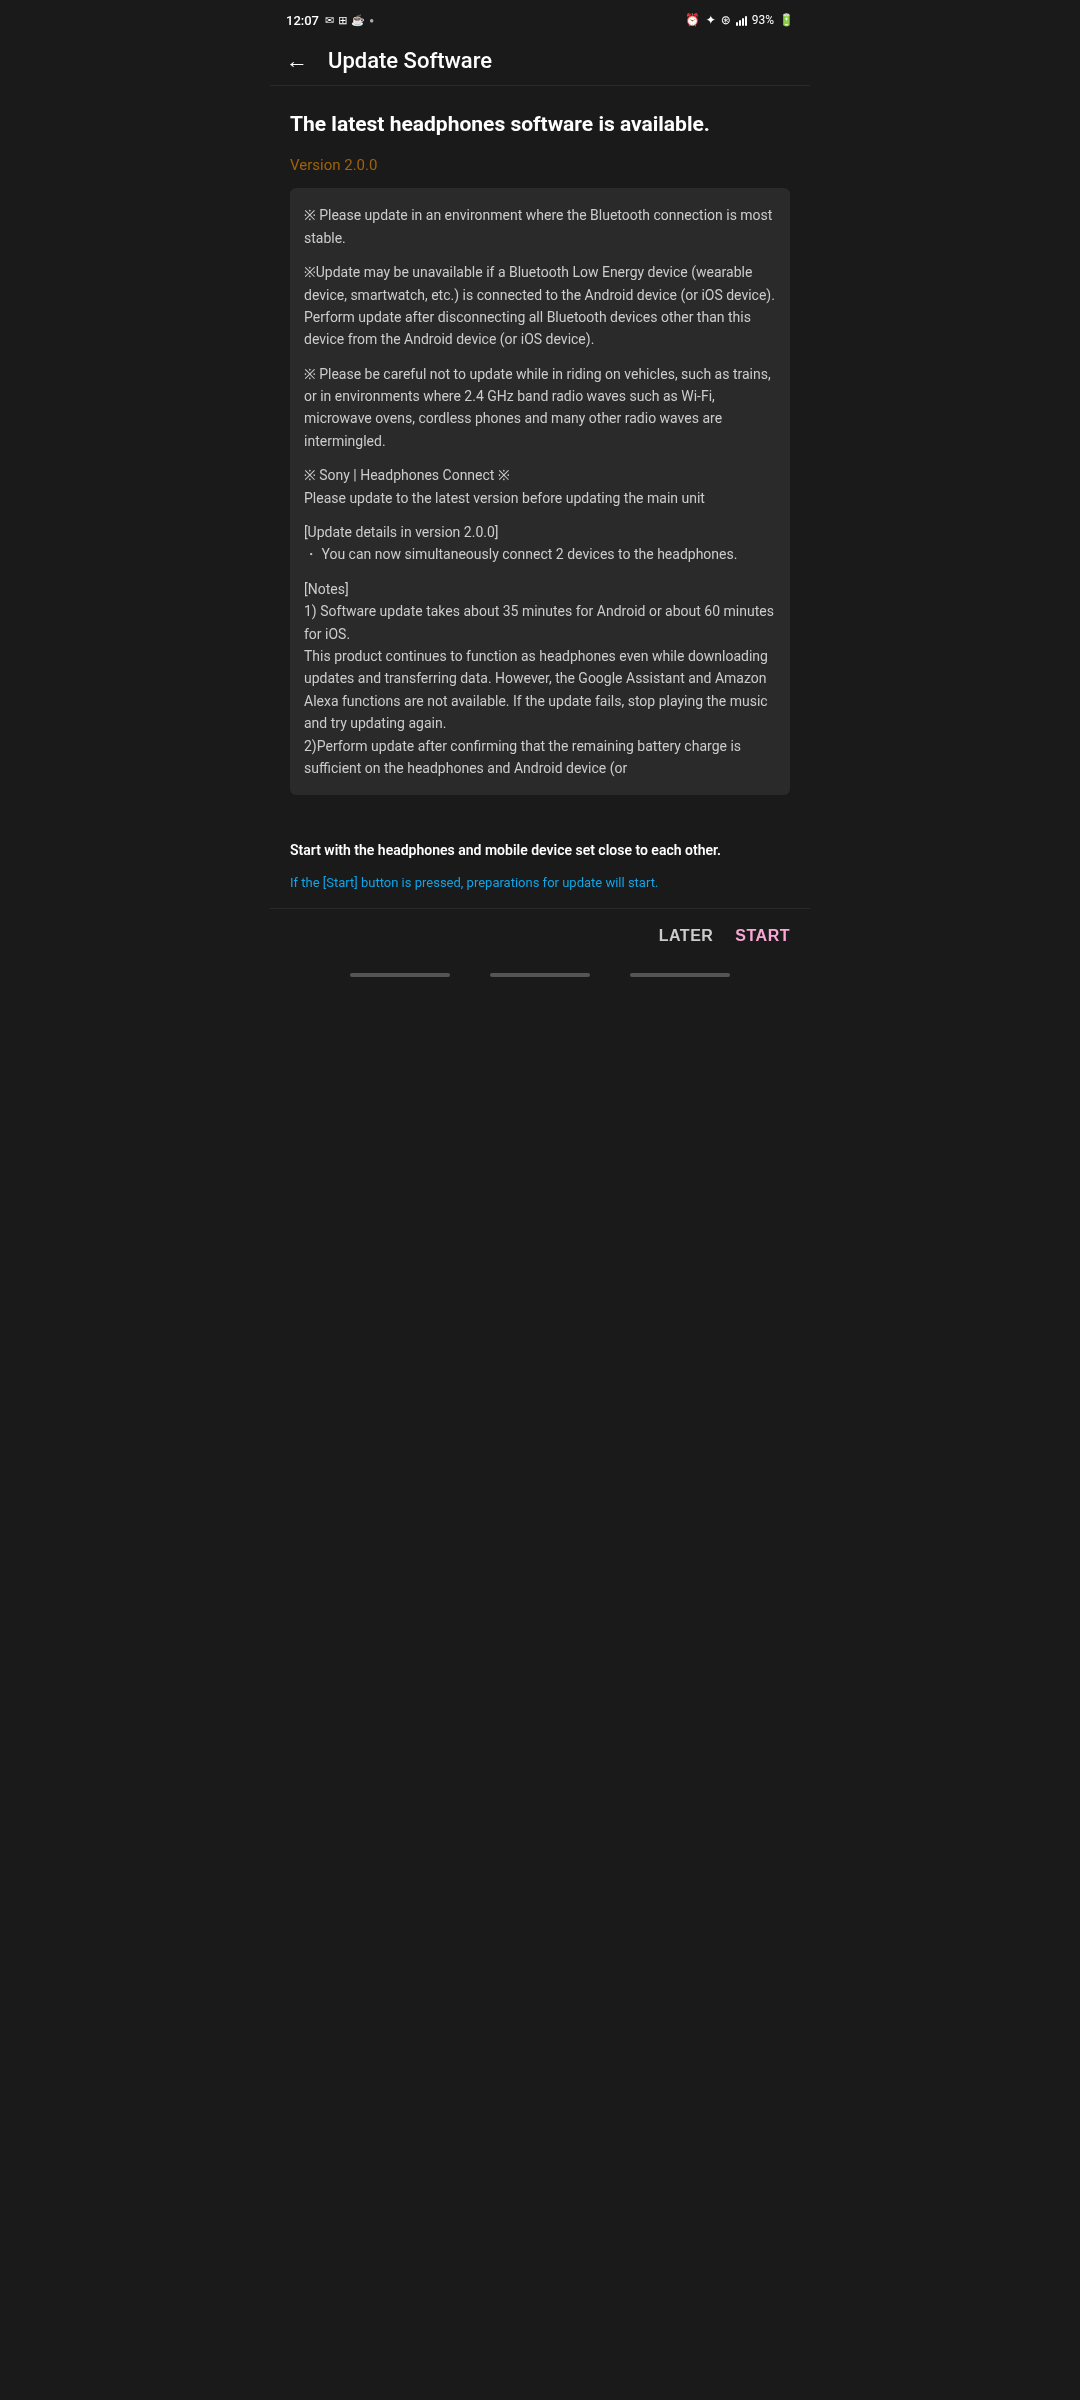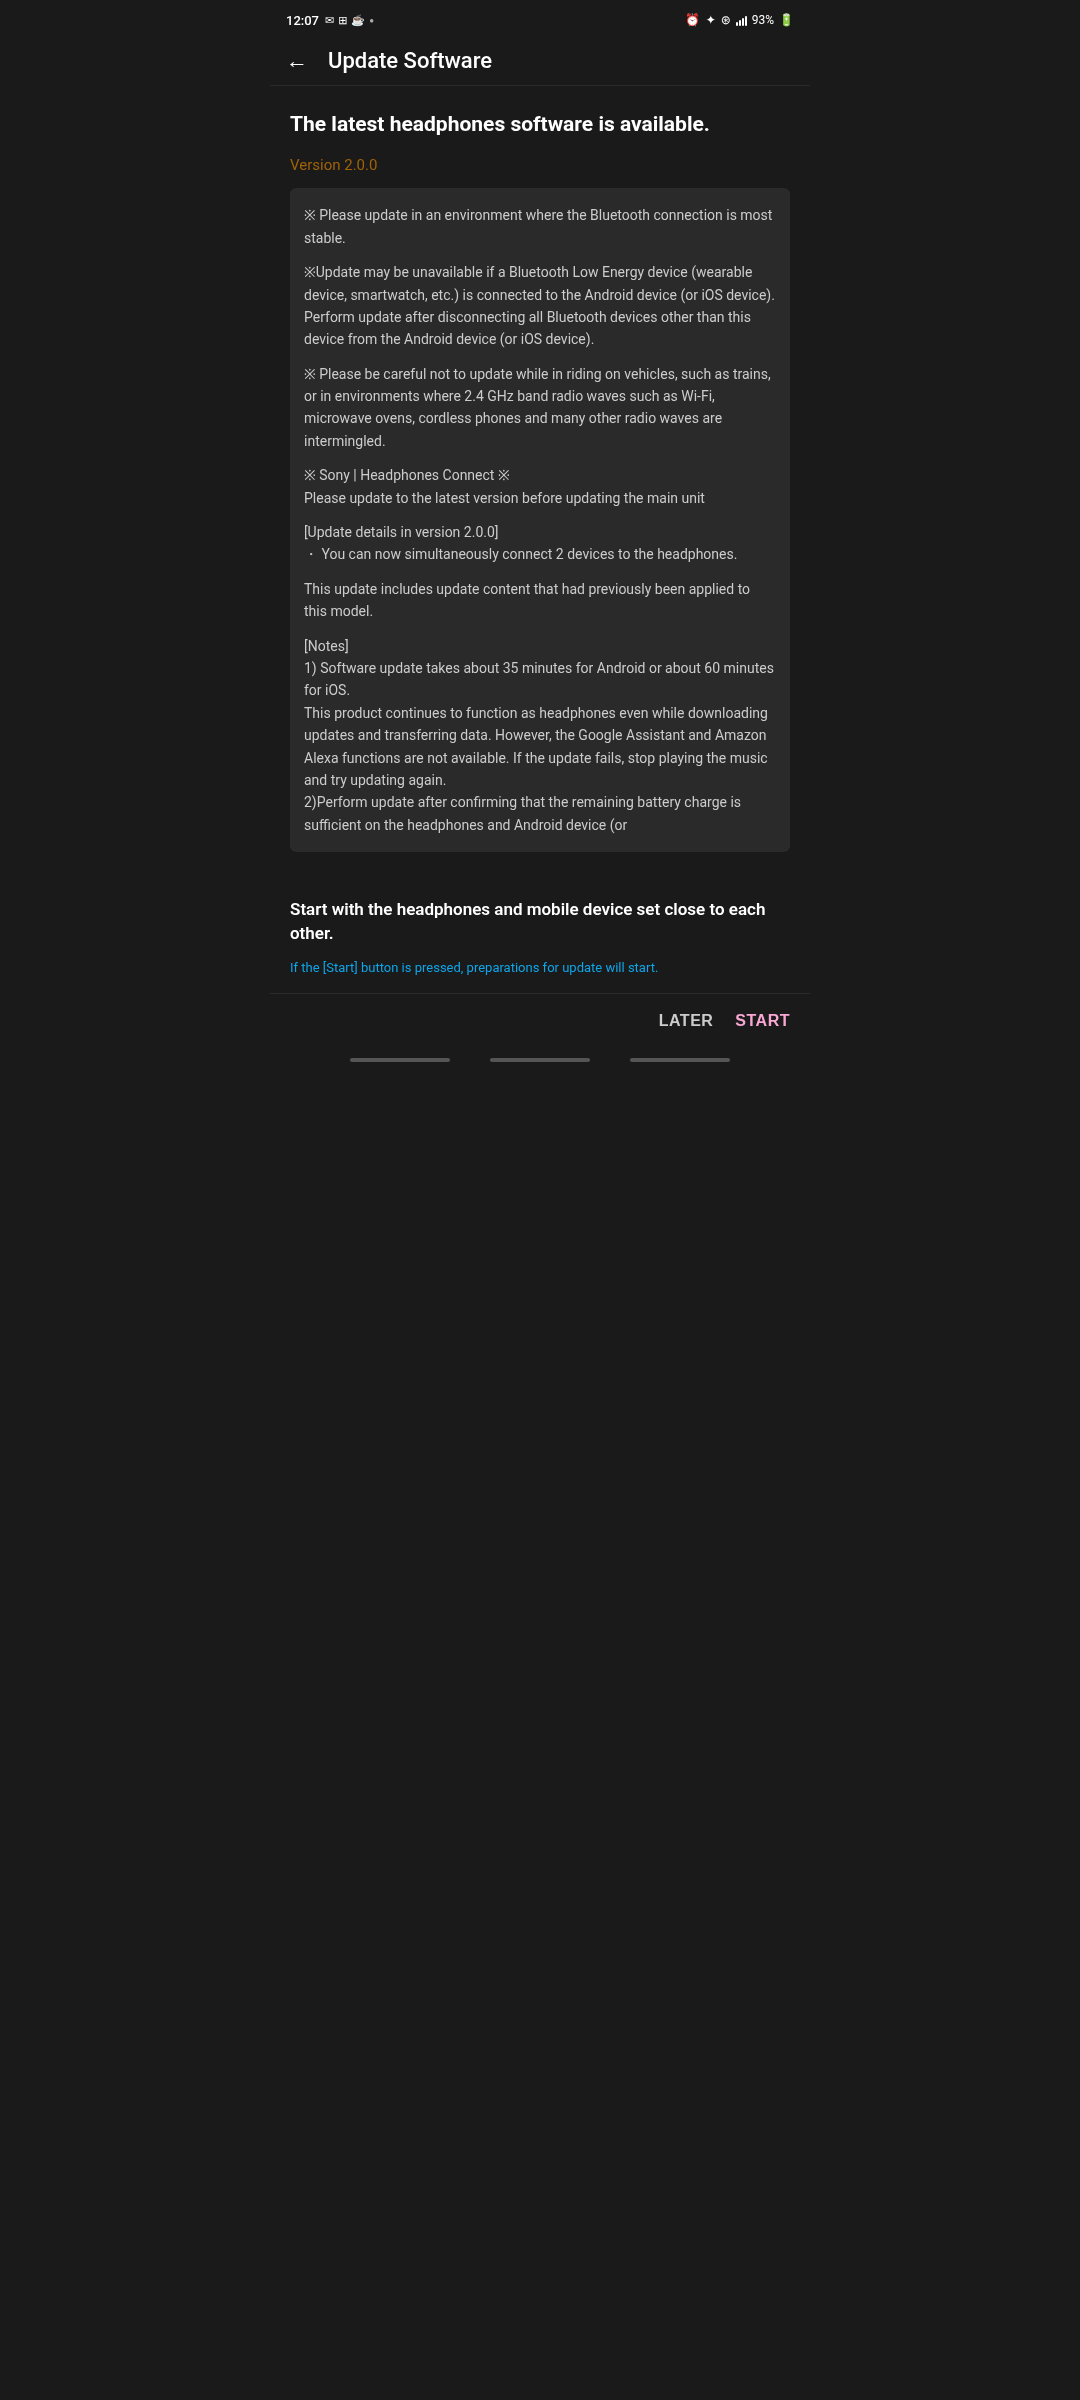--- a/index.html
+++ b/index.html
@@ -98,21 +98,21 @@
       color: #cccccc;
       line-height: 1.6;
       margin-bottom: 12px;
     }
 
     .info-box p:last-child {
       margin-bottom: 0;
     }
 
     .footer-notice {
-      font-size: 17px;
+      font-size: 14px;
       font-weight: 600;
       color: #ffffff;
       padding: 12px 20px 4px 20px;
       line-height: 1.4;
     }
 
     .footer-sub {
       font-size: 13px;
       color: #0ea5e9;
       padding: 8px 20px 16px 20px;
@@ -214,21 +214,20 @@
 <div class="content">
   <div class="main-heading">The latest headphones software is available.</div>
   <div class="version-label">Version 2.0.0</div>
 
   <div class="info-box">
     <p>※ Please update in an environment where the Bluetooth connection is most stable.</p>
     <p>※Update may be unavailable if a Bluetooth Low Energy device (wearable device, smartwatch, etc.) is connected to the Android device (or iOS device). Perform update after disconnecting all Bluetooth devices other than this device from the Android device (or iOS device).</p>
     <p>※ Please be careful not to update while in riding on vehicles, such as trains, or in environments where 2.4 GHz band radio waves such as Wi-Fi, microwave ovens, cordless phones and many other radio waves are intermingled.</p>
     <p>※ Sony | Headphones Connect ※<br>Please update to the latest version before updating the main unit</p>
     <p>[Update details in version 2.0.0]<br>・ You can now simultaneously connect 2 devices to the headphones.</p>
-    <p>This update includes update content that had previously been applied to this model.</p>
     <p>[Notes]<br>1) Software update takes about 35 minutes for Android or about 60 minutes for iOS.<br>This product continues to function as headphones even while downloading updates and transferring data. However, the Google Assistant and Amazon Alexa functions are not available. If the update fails, stop playing the music and try updating again.<br>2)Perform update after confirming that the remaining battery charge is sufficient on the headphones and Android device (or</p>
   </div>
 </div>
 
 <div class="footer-notice">Start with the headphones and mobile device set close to each other.</div>
 <div class="footer-sub">If the [Start] button is pressed, preparations for update will start.</div>
 
 <div class="action-bar">
   <button class="btn-later">LATER</button>
   <button class="btn-start">START</button>

